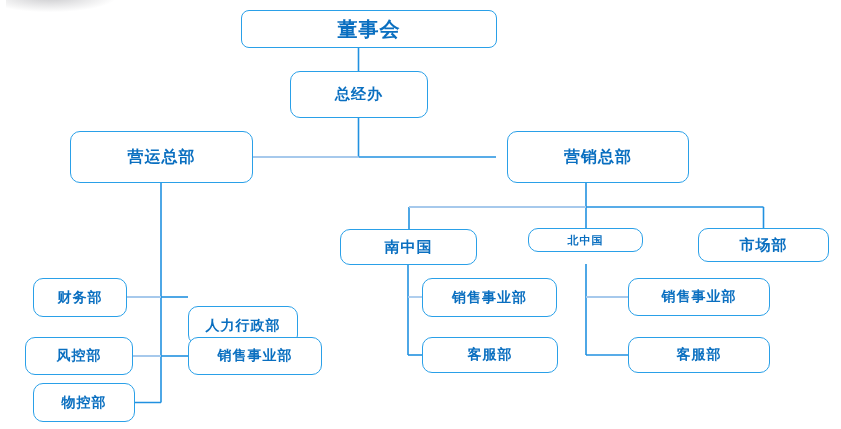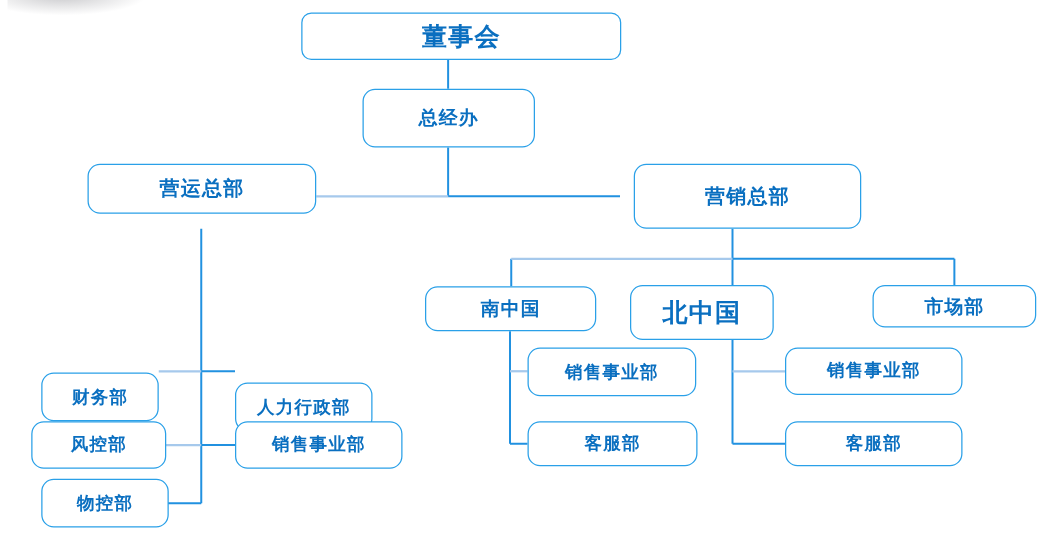--- a/index.html
+++ b/index.html
@@ -43,29 +43,29 @@
     color: var(--text, #0a6fc0);
     font-weight: bold;
     font-size: 14px;
     letter-spacing: 1px;
     cursor: default;
     z-index: 2;
   }
   
   .n-board            { left: 241px; top: 10px;  width: 256px; height: 38px; font-size: 20px; border-radius: 8px; }
   .n-gm               { left: 290px; top: 71px;  width: 138px; height: 47px; font-size: 15px; }
-  .n-ops              { left: 70px;  top: 131px; width: 183px; height: 40px; font-size: 16px; }
+  .n-ops              { left: 70px;  top: 131px; width: 183px; height: 52px; font-size: 16px; }
   .n-mkt              { left: 495px; top: 131px; width: 182px; height: 52px; font-size: 16px; margin-left: 12px; }
-  .n-finance          { left: 33px;  top: 278px; width: 94px;  height: 39px; margin-top: 20px; }
+  .n-finance          { left: 33px;  top: 278px; width: 94px;  height: 39px; }
   .n-hr               { left: 188px; top: 278px; width: 110px; height: 39px; margin-top: 28px; }
   .n-risk             { left: 25px;  top: 337px; width: 108px;  height: 38px; }
   .n-internet         { left: 188px; top: 337px; width: 134px; height: 38px; }
   .n-material         { left: 33px;  top: 383px; width: 102px;  height: 39px; text-align: center; }
   .n-south            { left: 340px; top: 229px; width: 137px; height: 36px; font-size: 15px; }
-  .n-north            { left: 504px; top: 228px; width: 115px; height: 44px; font-size: 20px; }
+  .n-north            { left: 528px; top: 228px; width: 115px; height: 24px; font-size: 11px; }
   .n-market           { left: 698px; top: 228px; width: 131px; height: 34px; font-size: 15px; }
   .n-s-sales          { left: 422px; top: 278px; width: 135px; height: 39px; }
   .n-s-service        { left: 422px; top: 337px; width: 136px; height: 36px; }
   .n-n-sales          { left: 628px; top: 278px; width: 142px; height: 38px; }
   .n-n-service        { left: 628px; top: 337px; width: 142px; height: 36px; }
 </style>
 </head>
 <body>
 
 <div id="canvas">

